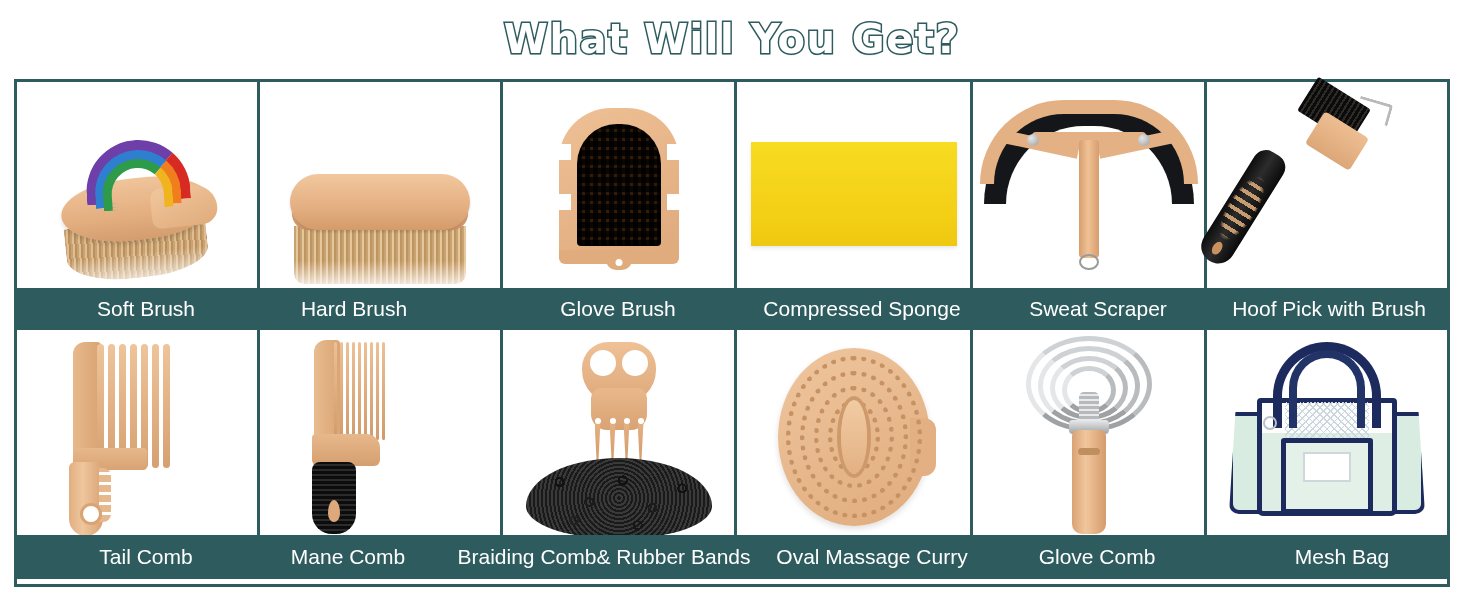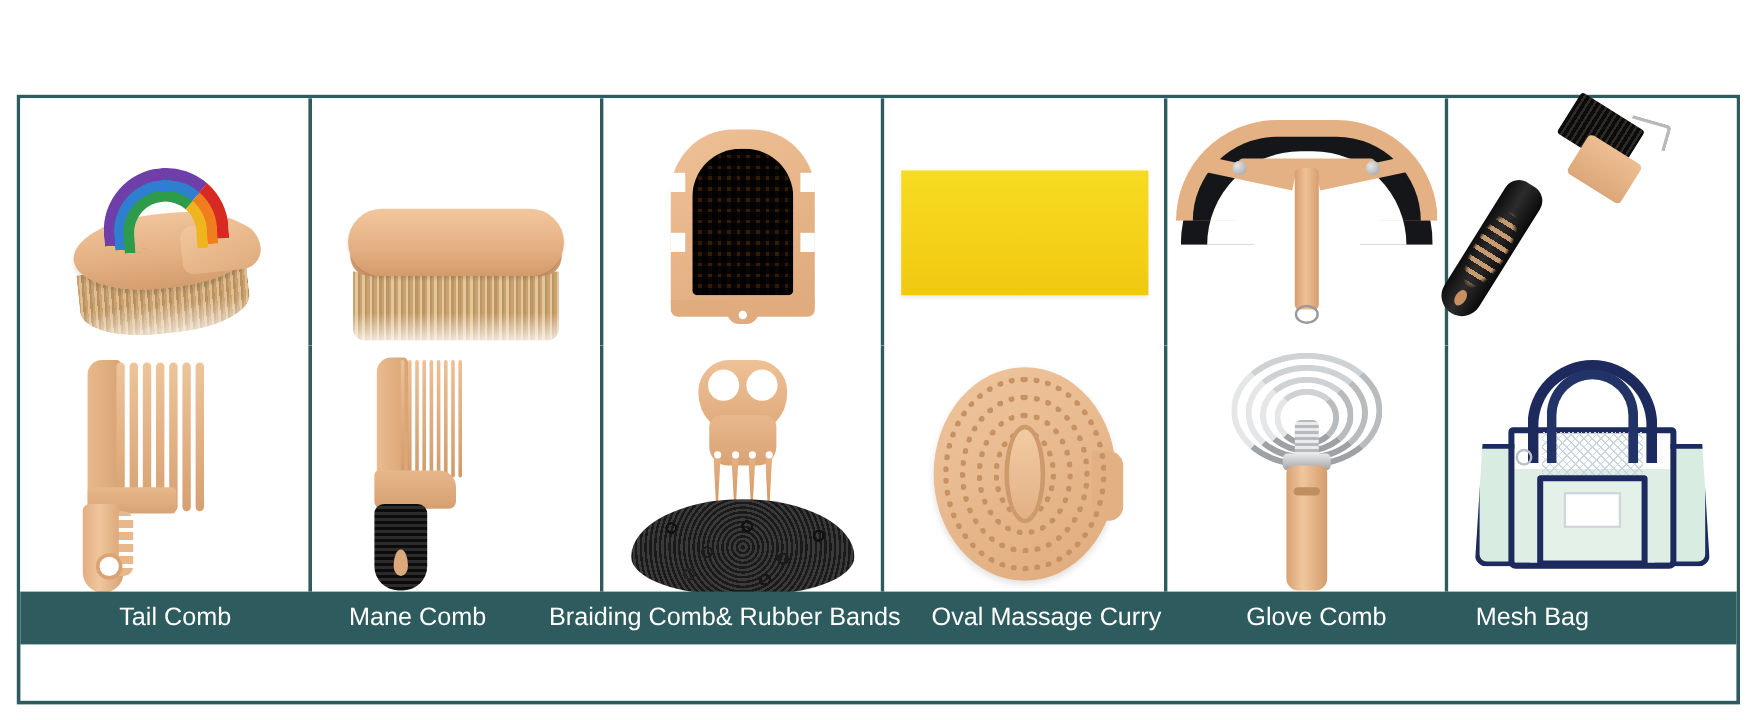--- a/index.html
+++ b/index.html
@@ -416,20 +416,23 @@
   .mb-ring{
     position:absolute; left:calc(50% - 64px); top:86px;
     width:14px; height:14px; border:2px solid #b9c2c9; border-radius:50%;
   }
 </style>
 </head>
 <body>
 
 <div id="root">
 
+  <div class="title-wrap">
+    <div class="title">What Will You Get?</div>
+  </div>
 
   <div class="frame">
 
     <div class="row-imgs">
 
       <div class="cell" style="width:243px">
         <div class="art">
           <div class="sb-bristles"></div>
           <div class="sb-body"></div>
           <div class="sb-tab"></div>
@@ -487,20 +490,28 @@
           <div class="hp-head"></div>
           <div class="hp-handle">
               <div class="hp-chev"></div>
               <div class="hp-hole"></div>
             </div>
         </div>
       </div>
 
     </div>
 
+    <div class="band">
+      <span class="band-label" style="left:129px">Soft Brush</span>
+      <span class="band-label" style="left:337px">Hard Brush</span>
+      <span class="band-label" style="left:601px">Glove Brush</span>
+      <span class="band-label" style="left:845px">Compressed Sponge</span>
+      <span class="band-label" style="left:1081px">Sweat Scraper</span>
+      <span class="band-label" style="left:1312px">Hoof Pick with Brush</span>
+    </div>
 
     <div class="row-imgs r2">
 
       <div class="cell" style="width:243px">
         <div class="art">
           <div class="tc-spine"></div>
           <div class="tc-teeth">
             <div class="tc-tooth" style="left:0px"></div>
             <div class="tc-tooth" style="left:11px"></div>
             <div class="tc-tooth" style="left:22px"></div>
@@ -596,17 +607,17 @@
       </div>
 
     </div>
 
     <div class="band b2">
       <span class="band-label" style="left:129px">Tail Comb</span>
       <span class="band-label" style="left:331px">Mane Comb</span>
       <span class="band-label" style="left:855px">Oval Massage Curry</span>
       <span class="band-label" style="left:587px">Braiding Comb&amp; Rubber Bands</span>
       <span class="band-label" style="left:1080px">Glove Comb</span>
-      <span class="band-label" style="left:1260px">Mesh Bag</span>
+      <span class="band-label" style="left:1325px">Mesh Bag</span>
     </div>
 
   </div>
 </div>
 
 </body></html>

